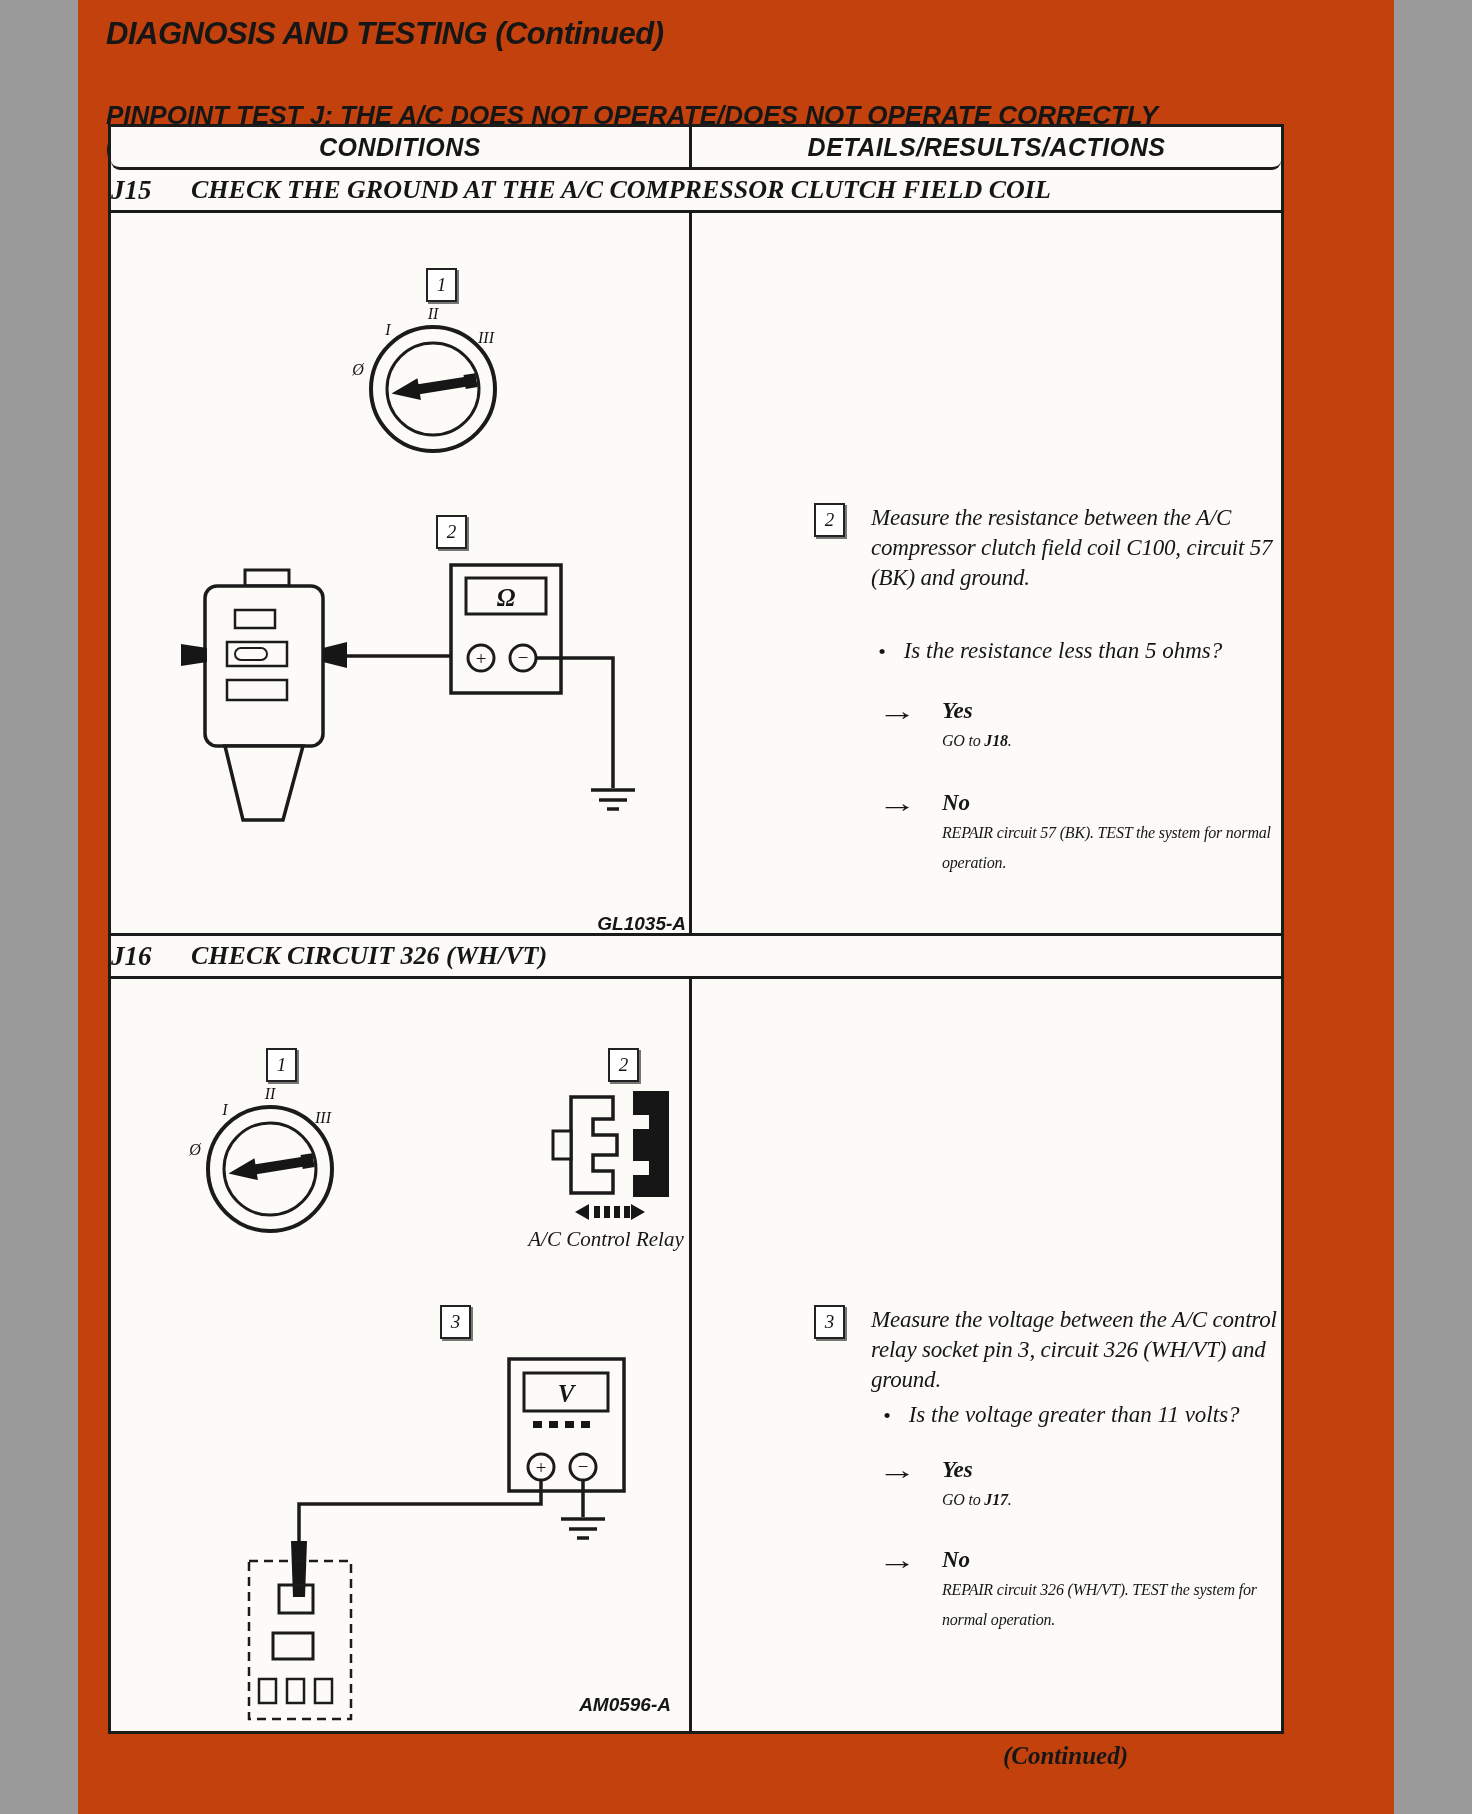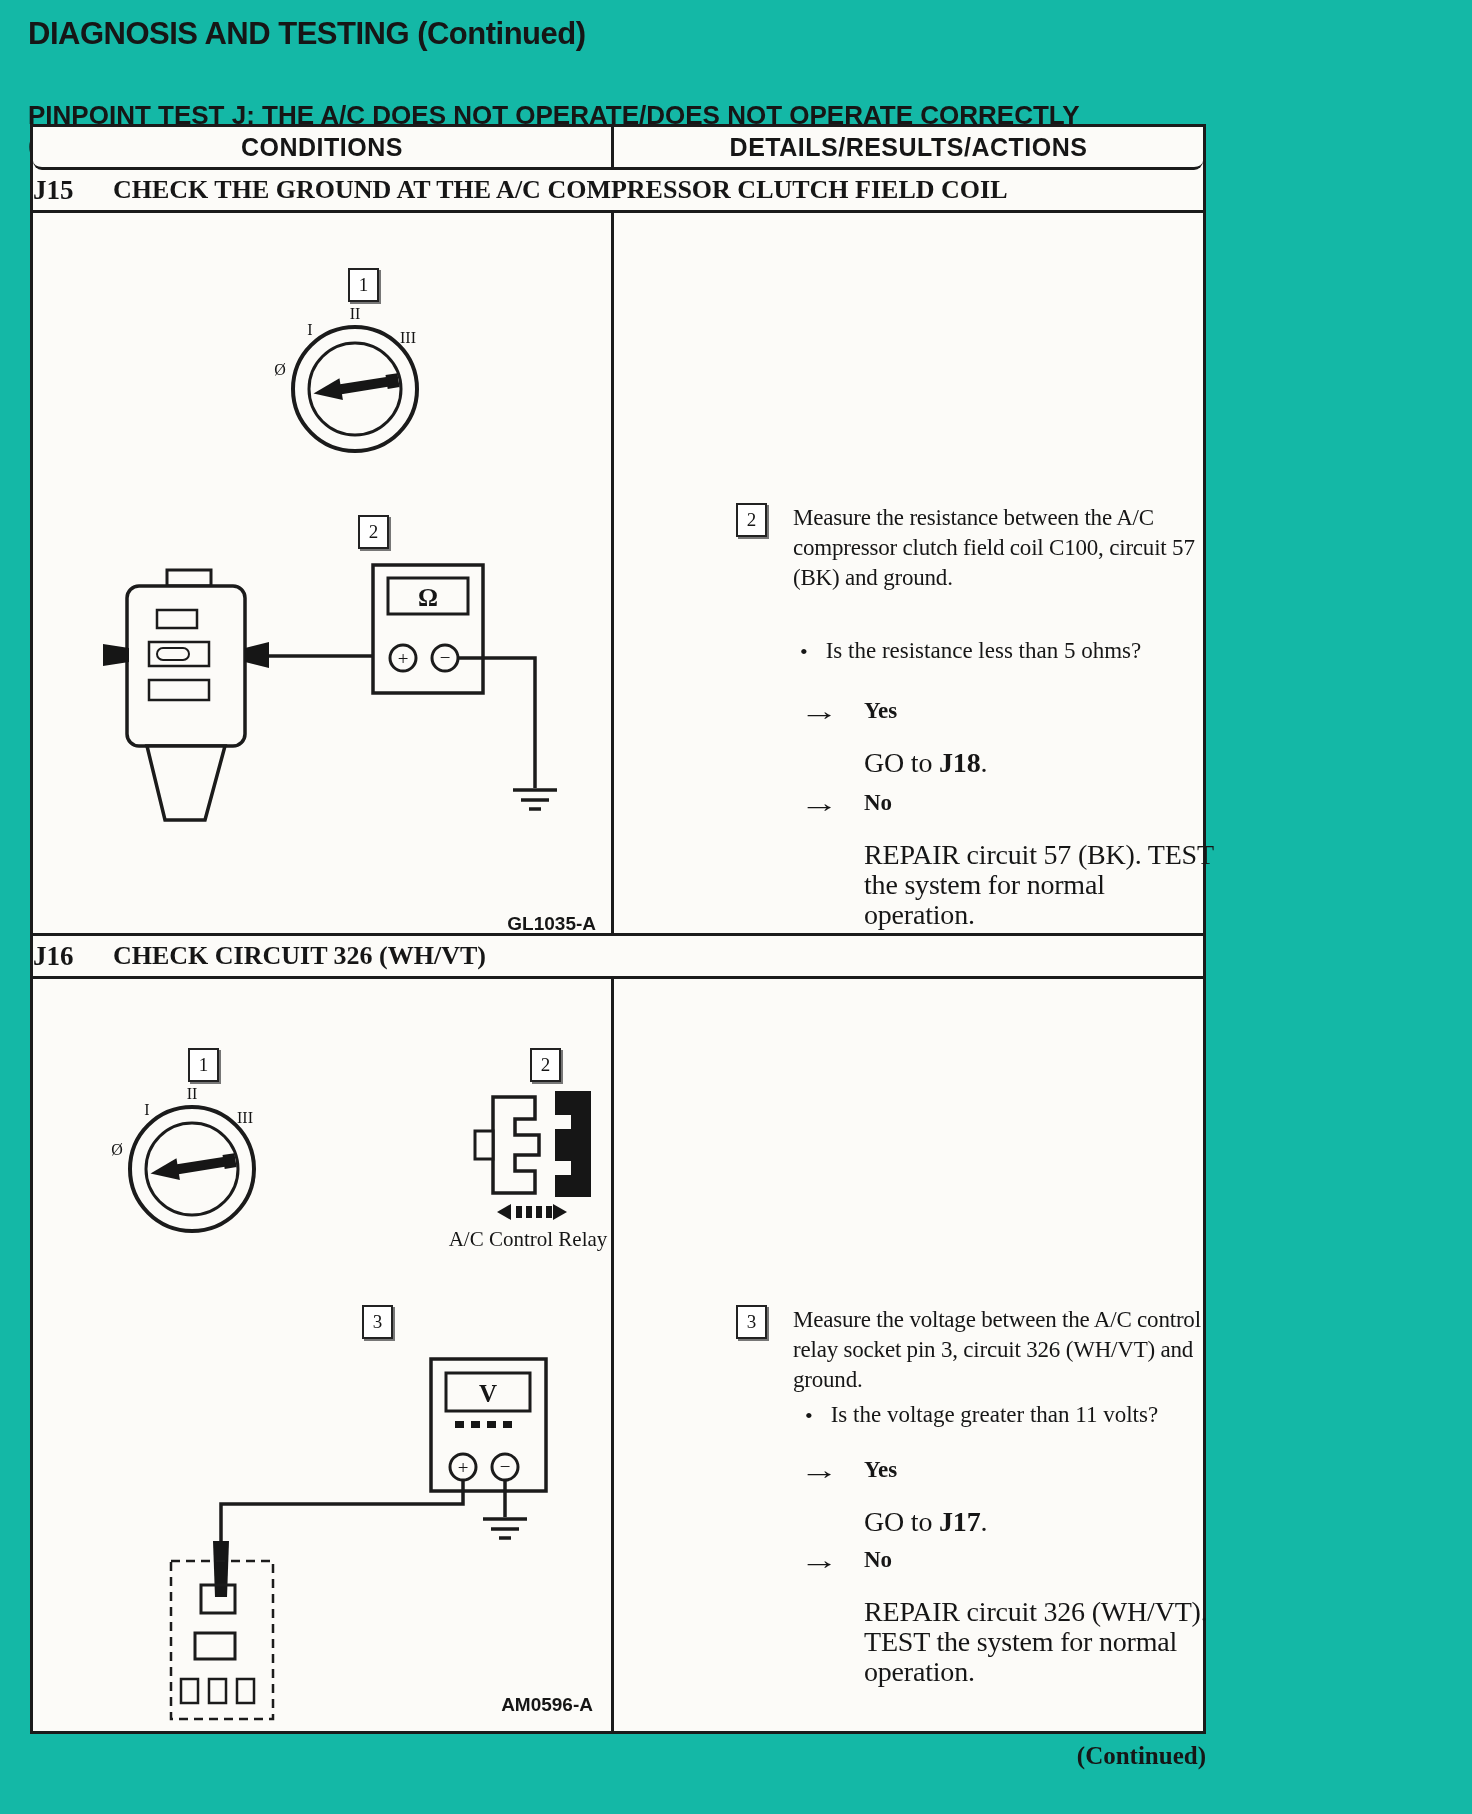--- a/index.html
+++ b/index.html
@@ -1,17 +1,17 @@
 <!DOCTYPE html>
 <html><head>
 <meta charset="utf-8">
 <style>
   html,body{margin:0;padding:0;background:#9a9a9a;}
-  .page{position:relative;width:1472px;height:1814px;background:#14b8a6;color:#161616;
-        font-family:"Liberation Serif",serif;overflow:hidden;margin:0 auto;}
+  .page{position:relative;width:1316px;height:1814px;background:#c2410c;color:#161616;
+        font-family:"Liberation Serif",serif;overflow:hidden;margin:0 auto;font-style:italic;}
 
   .doc-title{position:absolute;left:28px;top:16px;font-family:"Liberation Sans",sans-serif;
              font-weight:700;font-size:31px;letter-spacing:-0.5px;}
   .doc-subtitle{position:absolute;left:28px;top:60px;font-family:"Liberation Sans",sans-serif;
                 font-weight:700;font-size:26px;line-height:1.16;margin-top:40px;}
 
   .pin-table{position:absolute;left:30px;top:124px;width:1176px;box-sizing:border-box;
              border:3px solid #1b1b1b;background:#fcfbf8;}
   .row{display:flex;}
   .header-row{height:40px;border-bottom:3px solid #1b1b1b;border-radius:9px;}
@@ -36,21 +36,21 @@
   .relay-caption{position:absolute;font-size:21px;text-align:center;}
 
   .instr-block{position:absolute;display:flex;gap:26px;align-items:flex-start;}
   .instr-text{font-size:23px;line-height:1.3;letter-spacing:-0.2px;}
   .q-row{position:absolute;display:flex;gap:18px;font-size:23px;}
   .bullet{font-size:22px;padding-top:1px;}
   .res-row{position:absolute;display:flex;gap:34px;}
   .res-arrow{display:inline-block;font-size:26px;line-height:1;padding-top:3px;width:30px;
              transform:scaleX(1.5);transform-origin:left center;}
   .res-label{font-weight:700;font-size:23px;line-height:30px;}
-  .res-text{font-size:28px;line-height:30px;letter-spacing:-0.2px;margin-top:22px;}
+  .res-text{font-size:16px;line-height:30px;letter-spacing:-0.2px;}
   .res-text .bold{font-weight:700;}
 
   .footer-continued{position:absolute;top:1742px;right:266px;font-size:25px;font-weight:700;}
 
   svg.diagram{position:absolute;overflow:visible;}
   .ln{stroke:#1b1b1b;fill:none;}
   .fl{fill:#161616;stroke:none;}
   .wh{fill:#fcfbf8;}
   text.mark{font-family:"Liberation Serif",serif;font-size:16px;fill:#161616;text-anchor:middle;}
   text.sym{font-family:"Liberation Serif",serif;font-size:25px;font-weight:700;fill:#161616;text-anchor:middle;}
@@ -127,21 +127,21 @@
           </g>
 
           <path d="M355,100 H432 V230" class="ln" stroke-width="3.5"></path>
           <g>
             <line x1="410" y1="232" x2="454" y2="232" class="ln" stroke-width="3.5"></line>
             <line x1="418" y1="242" x2="446" y2="242" class="ln" stroke-width="3.5"></line>
             <line x1="426" y1="251" x2="438" y2="251" class="ln" stroke-width="3.5"></line>
           </g>
         </svg>
 
-        <div class="fig-label" style="left:418px;top:700px;width:145px">GL1035-A</div>
+        <div class="fig-label" style="left:430px;top:700px;width:145px">GL1035-A</div>
       </div>
 
       <div class="cell-right">
         <div class="instr-block" style="left:122px;top:290px;width:470px">
           <div class="step-badge inflow">2</div>
           <div class="instr-text">Measure the resistance between the A/C compressor clutch field coil C100, circuit 57 (BK) and ground.</div>
         </div>
 
         <div class="q-row" style="left:186px;top:425px">
           <span class="bullet">•</span>

